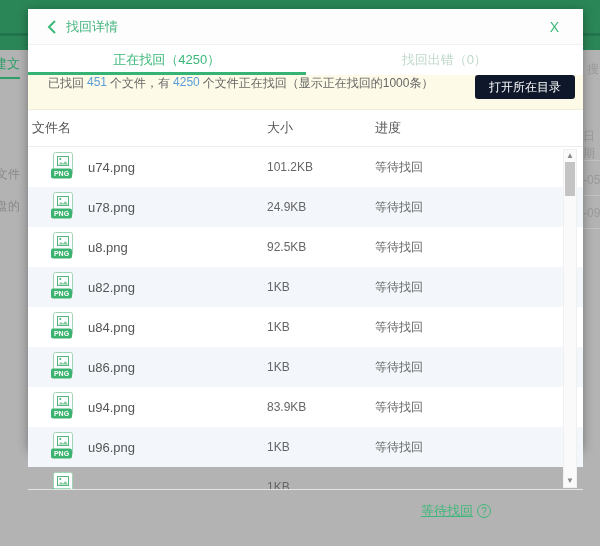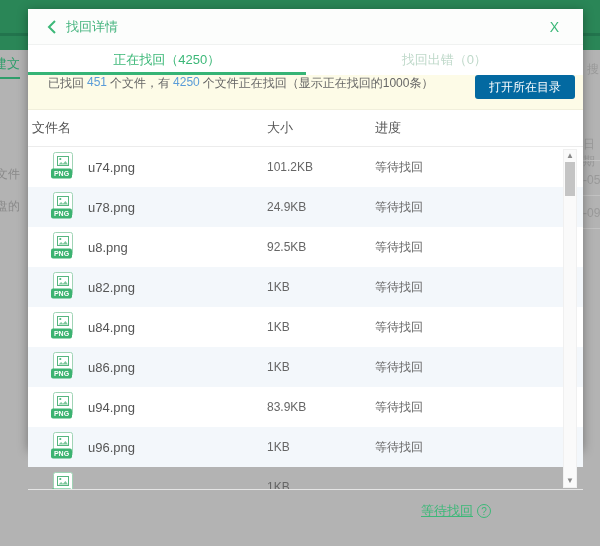--- a/index.html
+++ b/index.html
@@ -9,21 +9,21 @@
     background:#b3b3b3;
     position:relative;
   }
   
   .bk-header { position:absolute; left:0; top:0; width:600px; height:50px; background:#2a8657; }
   .bk-header-line { position:absolute; left:0; top:33px; width:600px; height:3px; background:#22744d; }
   .bk-left-tab { position:absolute; left:-6px; top:55px; color:#2f9e6b; font-size:13px; border-bottom:2px solid #2f9e6b; padding-bottom:4px; }
   .bk-left-t1 { position:absolute; left:-4px; top:166px; color:#8a8a8a; font-size:12px; }
   .bk-left-t2 { position:absolute; left:-4px; top:198px; color:#8a8a8a; font-size:12px; }
   .bk-right-t1 { position:absolute; left:587px; top:61px; color:#9a9a9a; font-size:12px; }
-  .bk-right-h { position:absolute; left:583px; top:136px; color:#9a9a9a; font-size:12px; }
+  .bk-right-h { position:absolute; left:583px; top:128px; color:#9a9a9a; font-size:12px; }
   .bk-right-d1 { position:absolute; left:583px; top:173px; color:#9a9a9a; font-size:12px; }
   .bk-right-d2 { position:absolute; left:583px; top:206px; color:#9a9a9a; font-size:12px; }
   .bk-line { position:absolute; left:583px; width:17px; height:1px; background:#c2c2c2; }
 
   
   .dialog {
     position:absolute; left:28px; top:9px; width:555px; height:440px;
     background:#ffffff; box-shadow:0 2px 10px rgba(0,0,0,.35);
     display:flex; flex-direction:column;
   }
@@ -41,21 +41,21 @@
   .tab.active { color:#3cb878; }
   .tab.inactive { color:#bfd9ca; }
   .tab-underline { position:absolute; left:0; bottom:0; width:50%; height:3px; background:#36b476; }
 
   .infobar {
     height:35px; flex:0 0 35px; background:#fdfbe7; border-bottom:1px solid #f1efdc;
     display:flex; align-items:flex-start; padding:0 8px 0 20px; font-size:12px; color:#666;
   }
   .infobar .num { color:#5a9cd8; padding:0 3px; }
   .open-dir-btn {
-    margin-left:auto; background:#0369a1; color:#fff; font-size:12px;
+    margin-left:auto; background:#0f172a; color:#fff; font-size:12px;
     border:none; border-radius:3px; height:24px; padding:0 14px; cursor:pointer;
     font-family:inherit;
   }
 
   .thead { height:37px; flex:0 0 37px; display:flex; align-items:center; font-size:13px; color:#555; border-bottom:1px solid #ececec; background:#fff; }
   .col-name { flex:0 0 239px; padding-left:4px; display:flex; align-items:center; }
   .col-size { flex:0 0 108px; }
   .col-prog { flex:1; }
 
   .list { flex:0 0 343px; height:343px; position:relative; overflow:hidden; border-bottom:1px solid #e5e5e5; }

